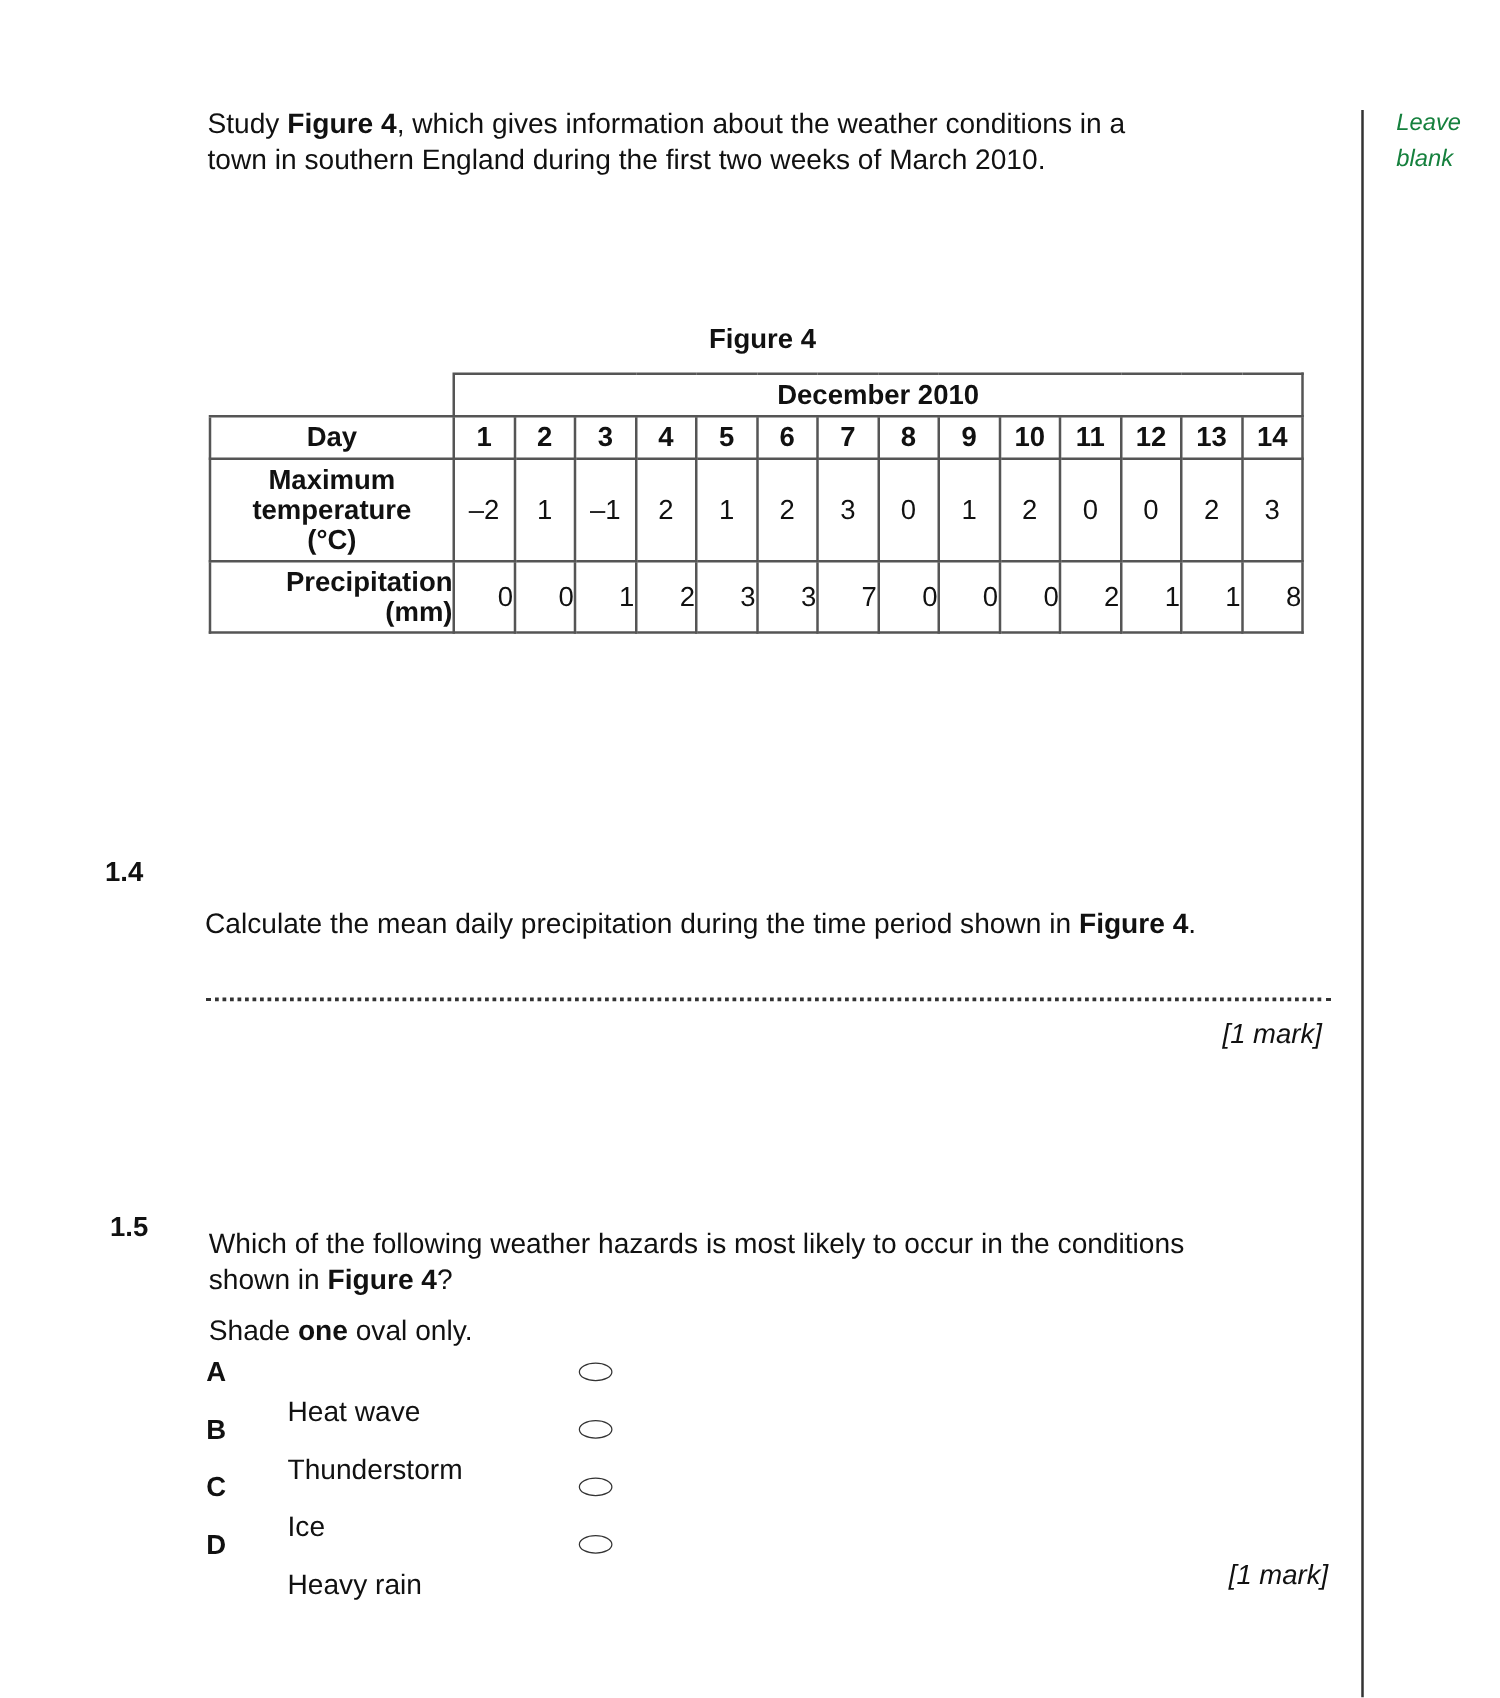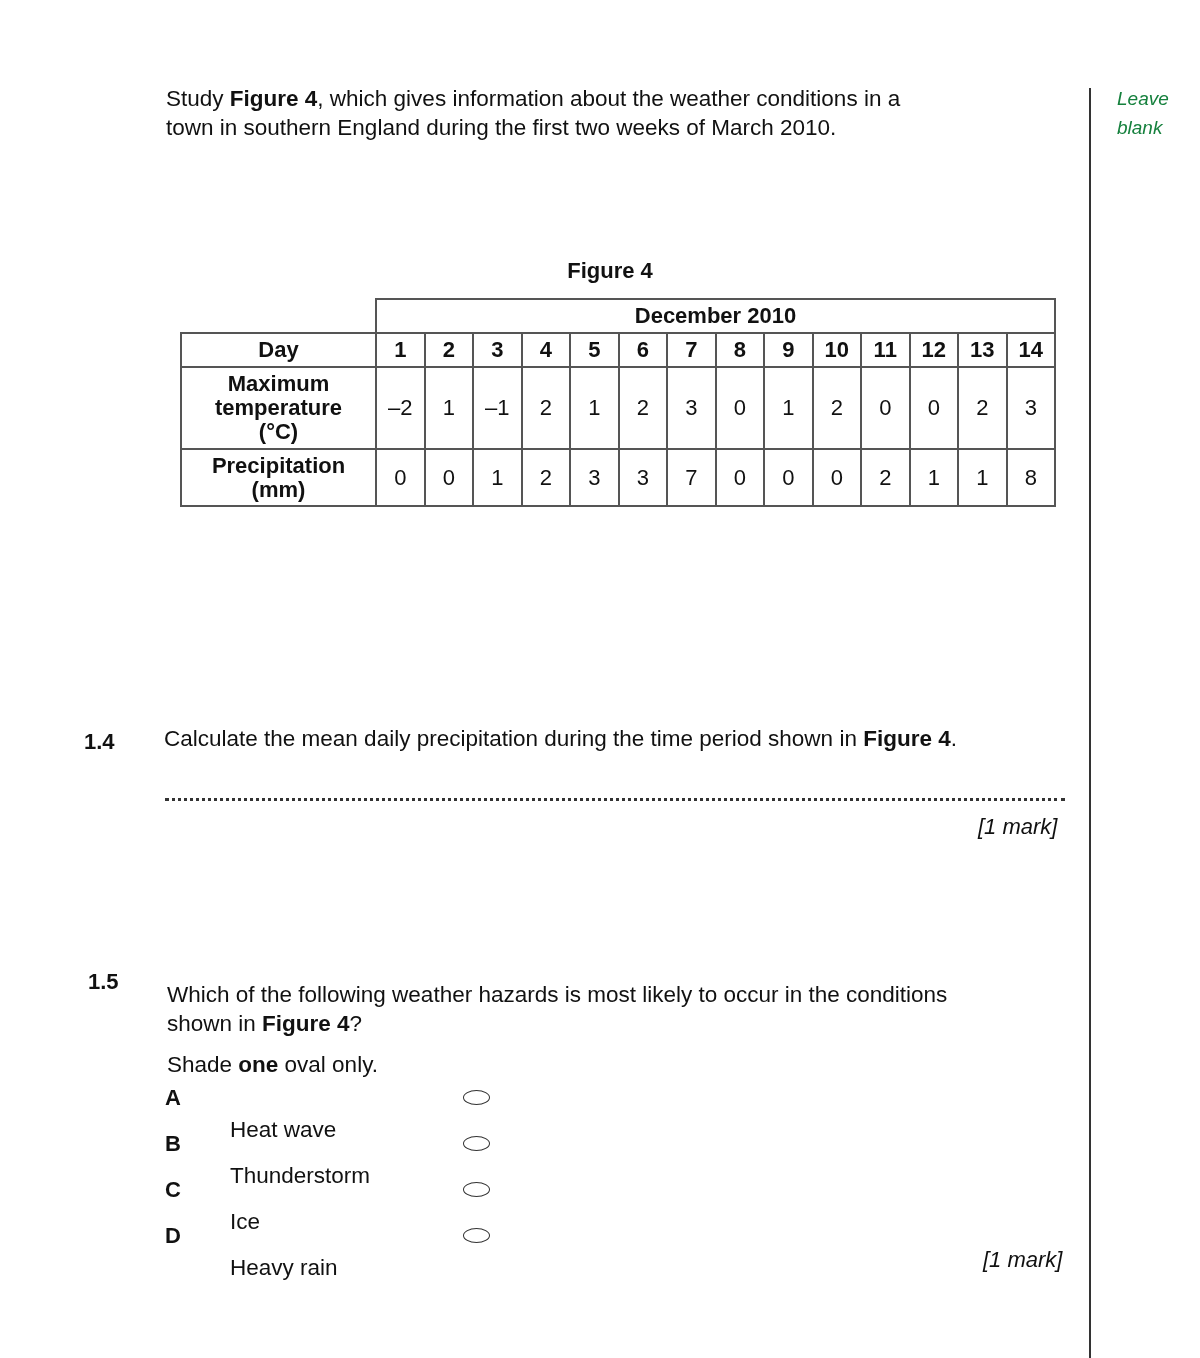--- a/index.html
+++ b/index.html
@@ -11,35 +11,35 @@
     b, .bold { font-weight: bold; }
 
     .margin-rule { left: 1089px; top: 88px; width: 2px; height: 1270px; background: #333333; }
     .leave-blank { left: 1117px; top: 84px; font-style: italic; font-size: 19px; line-height: 29px; color: #15803d; }
 
     .intro { left: 166px; top: 84px; font-size: 22.5px; line-height: 29px; width: 880px; }
 
     .fig-title { left: 0; width: 1220px; top: 258px; text-align: center; font-size: 22px; font-weight: bold; }
 
     table.weather {
-      position: absolute; left: 180px; top: 298px;
+      position: absolute; left: 167px; top: 298px;
       border-collapse: collapse; table-layout: fixed;
       font-size: 22px;
       border-radius: 25px;
     }
     table.weather td {
       border: 2px solid #555555; text-align: center; padding: 0; vertical-align: middle;
     }
     table.weather td.blank { border-left: none; border-top: none; border-right: 2px solid #555555; }
     table.weather td.rowhead { width: 193px; font-weight: bold; line-height: 24px; margin-top: 32px; }
     table.weather td.daycell { width: 46.5px; font-weight: bold; }
     table.weather td.month { font-weight: bold; height: 32px; }
     table.weather tr.r-day td { height: 32px; }
     table.weather tr.r-min td, table.weather tr.r-max td { height: 80px; }
-    table.weather tr.r-precip td { height: 55px; }
+    table.weather tr.r-precip td { height: 55px; text-align: right; }
 
     .qnum { font-weight: bold; font-size: 22px; }
     .qtext { font-size: 22.5px; line-height: 29px; margin-top: 13px; }
 
     .answer-line {
       left: 165px; top: 798px; width: 900px; height: 0;
       border-top: 3px dotted #333333;
     }
     .mark { font-style: italic; font-size: 22px; }
 
@@ -126,21 +126,21 @@
         <td>0</td>
         <td>0</td>
         <td>2</td>
         <td>1</td>
         <td>1</td>
         <td>8</td>
       </tr>
 </tbody>
   </table>
 
-<div class="abs qnum" style="left:84px; top:729px;text-align:right;">1.4</div>
+<div class="abs qnum" style="left:84px; top:685px;text-align:right;">1.4</div>
 <div class="abs qtext" style="left:164px; top:711px;"><span>Calculate the mean daily precipitation during the time period shown in </span><b>Figure 4</b><span>.</span></div>
 <div class="abs answer-line"></div>
 <div class="abs mark" style="left:978px; top:814px;">[1 mark]</div>
 
 <div class="abs qnum" style="left:88px; top:969px;">1.5</div>
 <div class="abs qtext" style="left:167px; top:967px; width:880px;">
   <div>Which of the following weather hazards is most likely to occur in the conditions</div>
   <div><span>shown in </span><b>Figure 4</b><span>?</span></div>
 </div>
 <div class="abs qtext" style="left:167px; top:1037px;"><span>Shade </span><b>one</b><span> oval only.</span></div>

